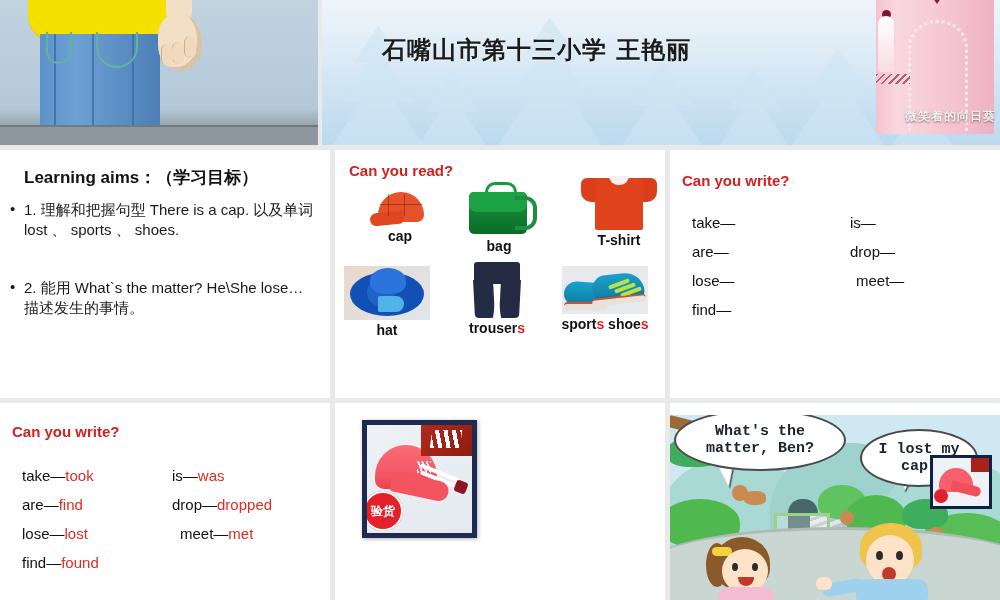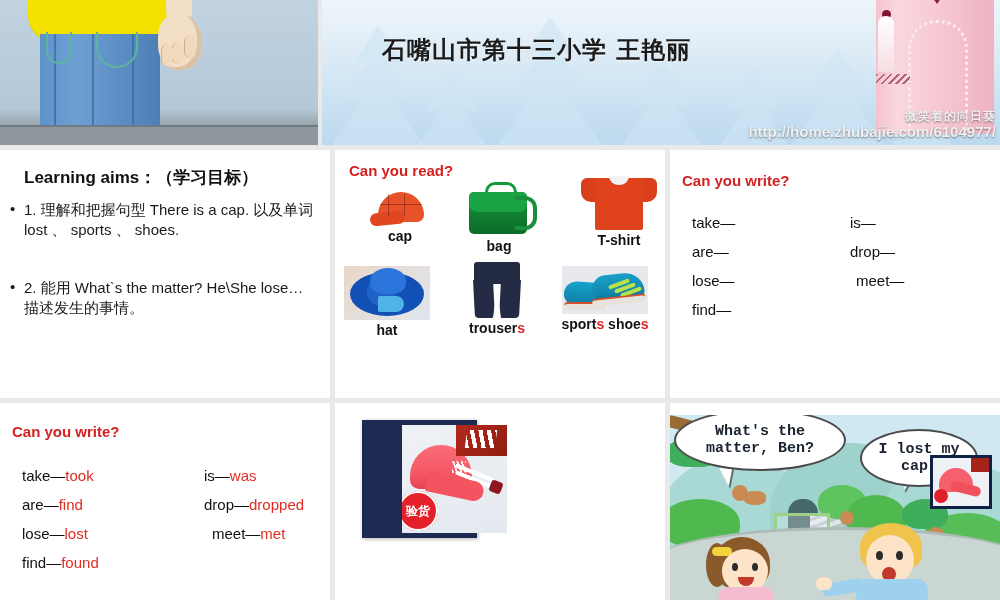--- a/index.html
+++ b/index.html
@@ -111,21 +111,21 @@
   .sh-b{position:absolute;left:2px;top:16px;width:40px;height:24px;background:linear-gradient(180deg,#18a3cb,#0f7ba2);border-radius:18px 14px 10px 16px;transform:rotate(4deg);}
   .sh-stripe{position:absolute;background:#b9e24a;height:4px;border-radius:2px;transform:rotate(-20deg);}
   .sh-sole{position:absolute;background:#e7e2da;border-top:2px solid #d1512a;}
 
   
   .wlist{position:absolute;font-size:15px;color:#111;line-height:29px;}
   .wlist .ans{color:#e22b22;}
 
   
   .prod{position:absolute;left:27px;top:17px;width:115px;height:118px;background:#1d2a52;padding:5px;box-sizing:border-box;box-shadow:1px 1px 4px rgba(0,0,0,.3);}
-  .prod-in{position:relative;width:100%;height:100%;background:linear-gradient(160deg,#eef2f6,#e3e9ef);overflow:hidden;margin-left:35px;}
+  .prod-in{position:relative;width:100%;height:100%;background:linear-gradient(160deg,#eef2f6,#e3e9ef);overflow:hidden;}
   .pcap-crown{position:absolute;left:8px;top:20px;width:62px;height:44px;background:linear-gradient(180deg,#fa6d77 0%,#f35563 70%,#e8434f 100%);border-radius:34px 34px 10px 10px;}
   .pcap-brim{position:absolute;left:24px;top:52px;width:58px;height:20px;background:#f3545f;border-radius:6px 26px 26px 6px;transform:rotate(12deg);}
   .pcap-str{position:absolute;left:52px;top:46px;width:42px;height:4px;background:#ffffff;transform:rotate(22deg);border-radius:2px;}
   .pcap-str2{position:absolute;left:52px;top:53px;width:42px;height:4px;background:#ffffff;transform:rotate(22deg);border-radius:2px;}
   .pcap-tip{position:absolute;left:88px;top:56px;width:12px;height:12px;background:#8e1620;border-radius:3px;transform:rotate(20deg);}
   .pcap-logo{position:absolute;right:6px;top:16px;width:14px;height:12px;
      background:repeating-linear-gradient(70deg,#fff 0 2px,transparent 2px 4px);opacity:.85;}
   .tag{position:absolute;right:-1px;top:-1px;width:52px;height:32px;background:linear-gradient(135deg,#b52a1c,#8c1c10);}
   .tag-logo{position:absolute;left:10px;top:6px;width:30px;height:18px;
      background:repeating-linear-gradient(72deg,#ffffff 0 4px,transparent 4px 8px);transform:skewX(-8deg);}
@@ -214,21 +214,20 @@
       <div class="castle-roof"></div>
       <div class="castle-arch"></div>
       <div class="castle-dot"></div>
       <div class="castle-spire"></div>
       <div class="castle-zig"></div>
     </div>
 
     <div class="banner-title">石嘴山市第十三小学 王艳丽</div>
 
     <div class="wm wm1">微笑着的向日葵</div>
-    <div class="wm wm2">http://home.zhubajie.com/6104977/</div>
   </div>
 
   <div class="slide s3">
     <div class="aims-h">Learning aims：（学习目标）</div>
 
     <div class="aims-li a1">
       <span class="b">•</span>
       <span class="t">1. 理解和把握句型 There is a cap. 以及单词 lost 、 sports 、 shoes.</span>
     </div>
 
@@ -325,21 +324,21 @@
   <div class="slide s6">
     <div class="red-h" style="left:12px;top:20px;">Can you write?</div>
 
     <div class="wlist" style="left:22px;top:58px;">
       <div><span>take—</span><span class="ans">took</span></div>
       <div><span>are—</span><span class="ans">find</span></div>
       <div><span>lose—</span><span class="ans">lost</span></div>
       <div><span>find—</span><span class="ans">found</span></div>
     </div>
 
-    <div class="wlist" style="left:172px;top:58px;margin-left:32px;">
+    <div class="wlist" style="left:172px;top:58px;">
       <div><span>is—</span><span class="ans">was</span></div>
       <div><span>drop—</span><span class="ans">dropped</span></div>
       <div style="padding-left:8px;"><span>meet—</span><span class="ans">met</span></div>
     </div>
   </div>
 
   <div class="slide s7">
     <div class="prod">
       <div class="prod-in">
         <div class="pcap-crown">

